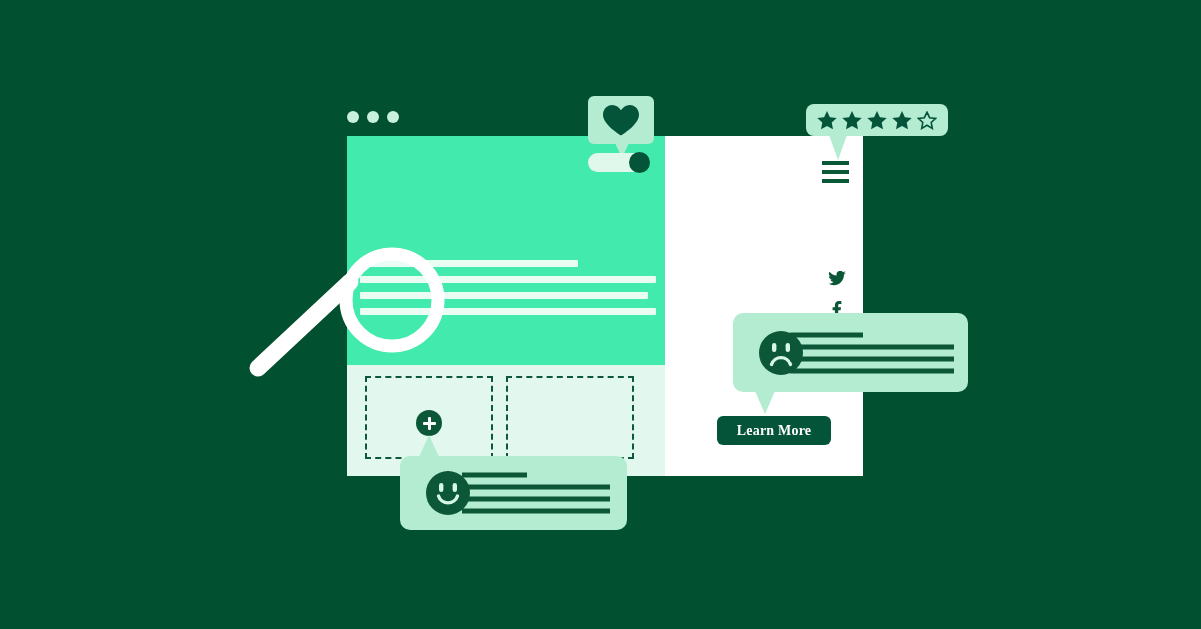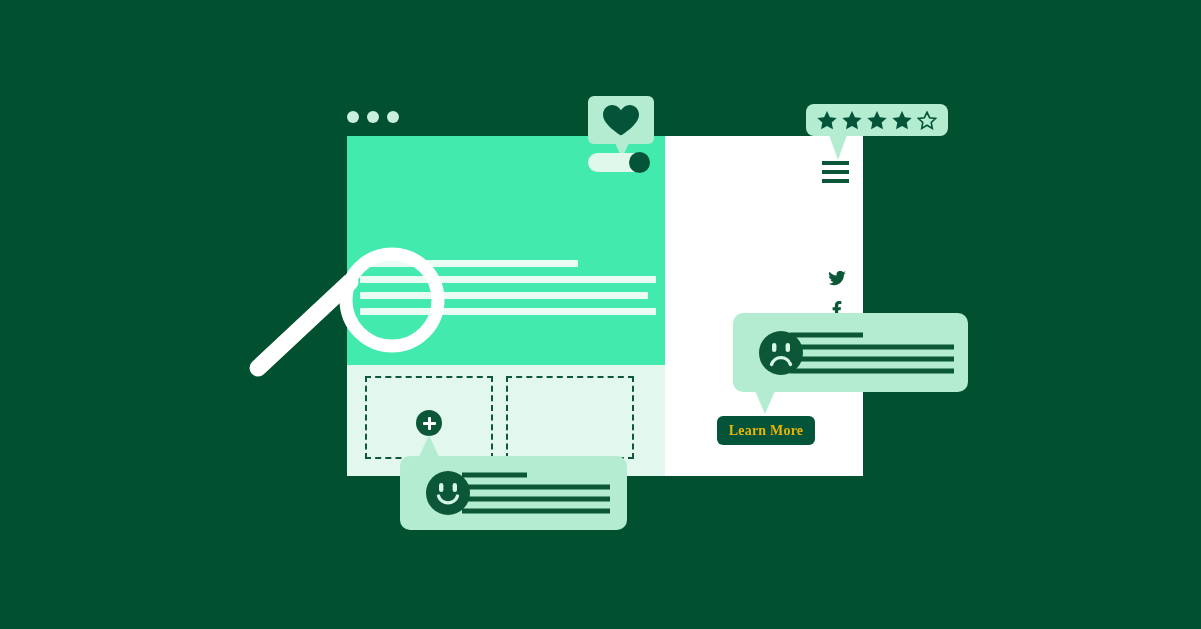--- a/index.html
+++ b/index.html
@@ -297,24 +297,24 @@
     border-left: 10px solid transparent;
     border-right: 10px solid transparent;
     border-bottom: 22px solid #b4ecd1;
   }
 
   
   .learn-more {
     position: absolute;
     left: 717px;
     top: 416px;
-    width: 98px;
+    width: 114px;
     height: 29px;
     background: #04543a;
-    color: #eab308;
+    color: #ffffff;
     border: none;
     border-radius: 6px;
     font-family: "Liberation Serif", serif;
     font-weight: bold;
     font-size: 14px;
     letter-spacing: 0.2px;
     cursor: pointer;
     z-index: 9;
     padding: 0;
   }

